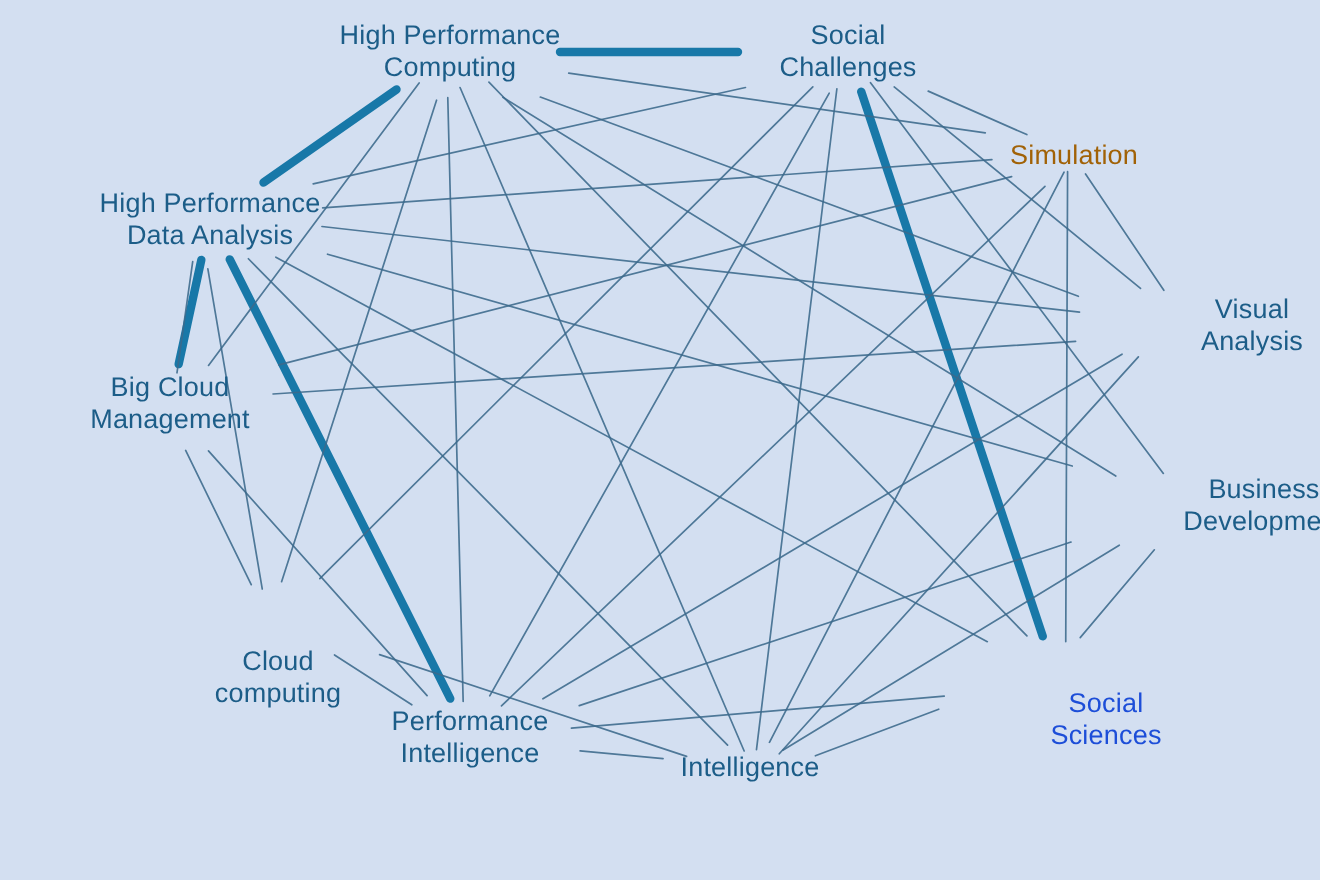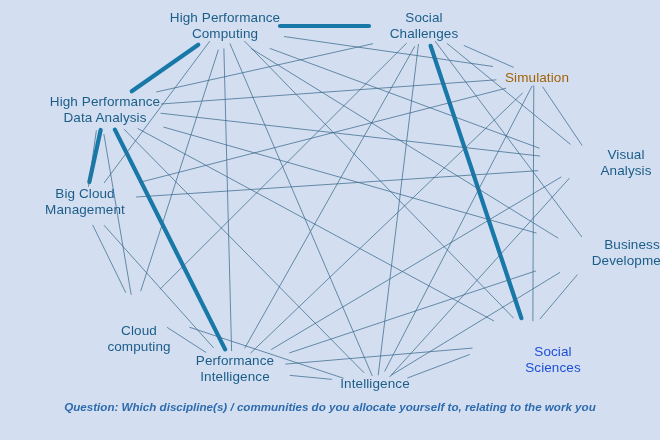--- a/index.html
+++ b/index.html
@@ -126,14 +126,13 @@
       <div class="node-label" style="left: 139px; top: 310px; color: rgb(28, 93, 136); margin-top: 29px;">Cloud
 computing</div>
       <div class="node-label" style="left: 85px; top: 202px; color: rgb(28, 93, 136);">Big Cloud
 Management</div>
       <div class="node-label" style="left: 105px; top: 110px; color: rgb(28, 93, 136);">High Performance
 Data Analysis</div>
     </div>
 </div>
 
 <div id="figure-caption">
-  <span class="caption-line">Question: Which discipline(s) / communities do you allocate yourself to, relating to the work you</span>
 </div>
 
 </body></html>

